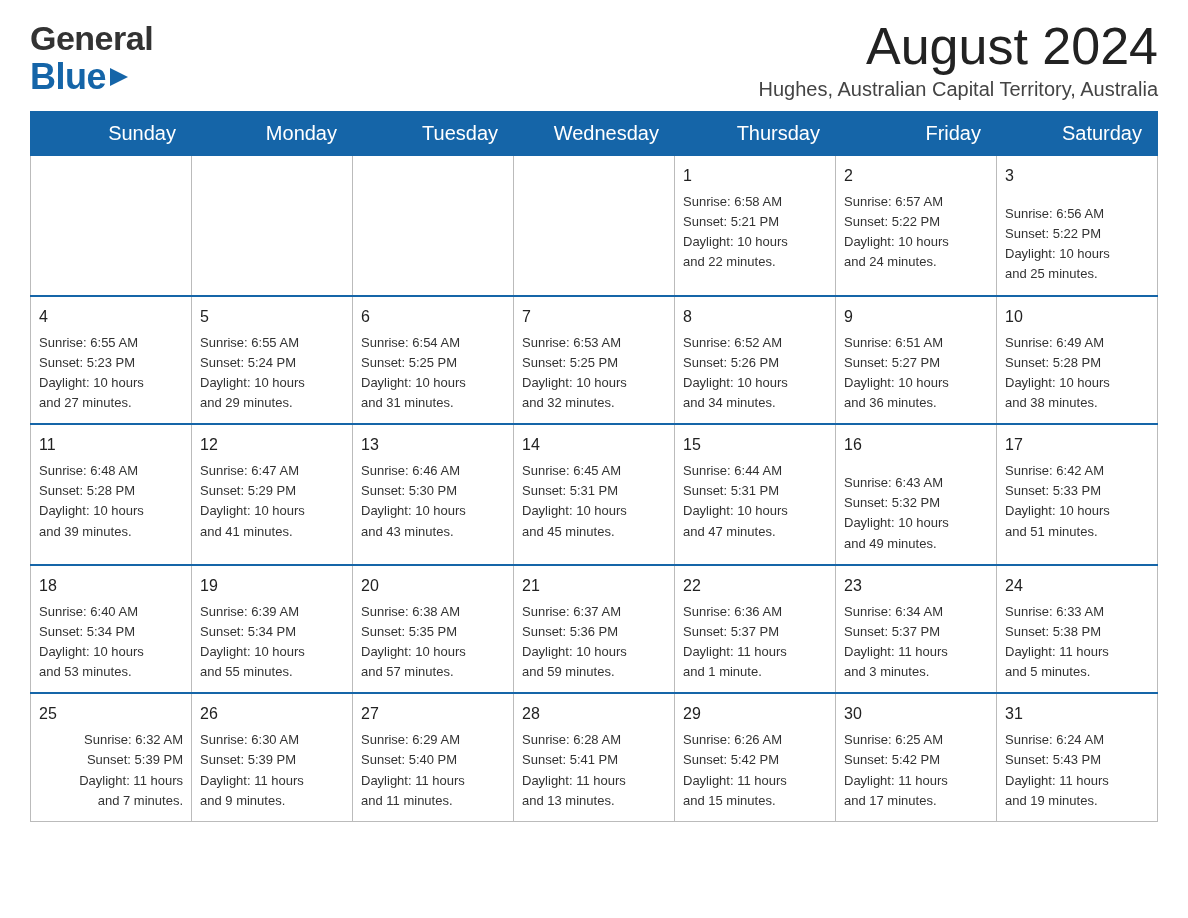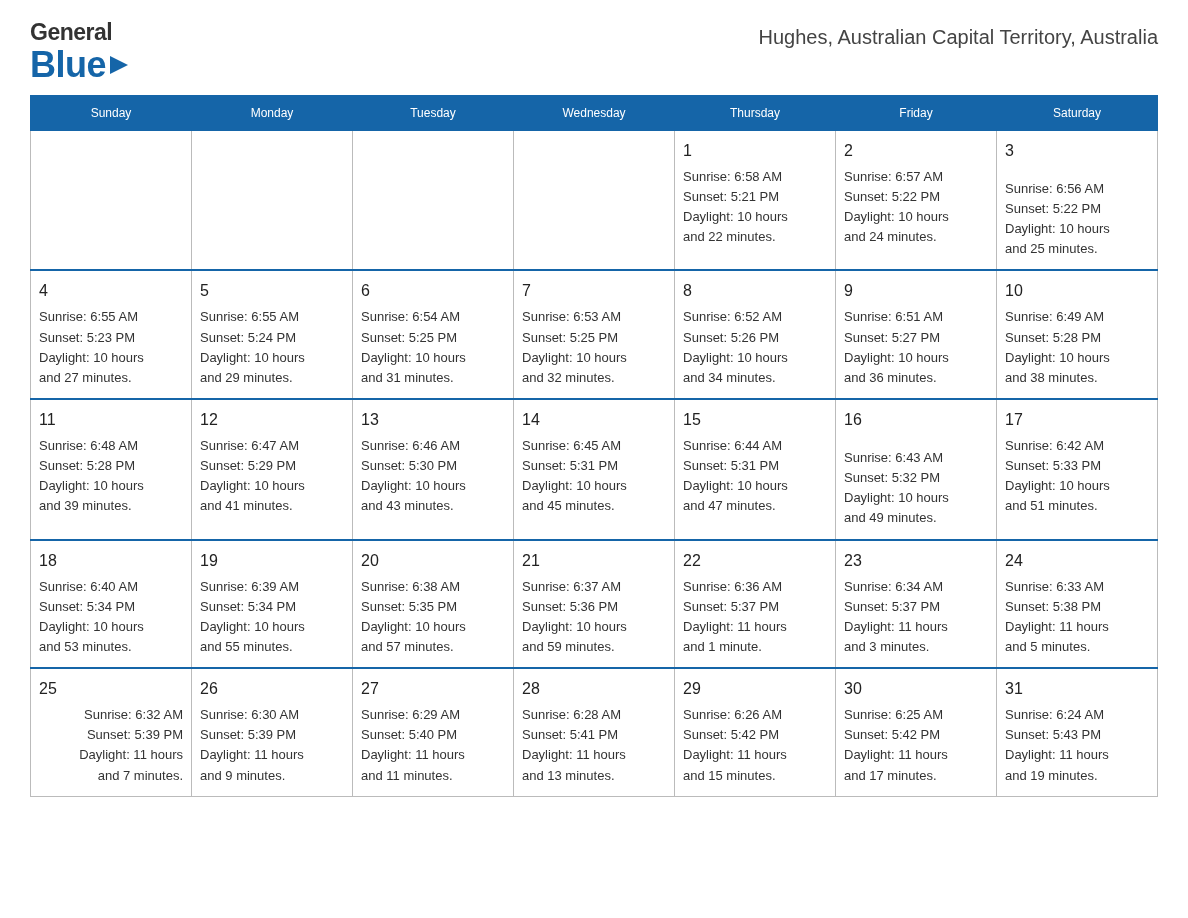--- a/index.html
+++ b/index.html
@@ -38,23 +38,23 @@
     }
     .calendar {
       width: 100%;
       border-collapse: collapse;
       margin-top: 10px;
     }
     .calendar th {
       background-color: #1565a8;
       color: #fff;
       padding: 10px 15px;
-      font-size: 12px;
+      font-size: 20px;
       font-weight: normal;
-      text-align: center;
+      text-align: right;
       border: 1px solid #1565a8;
     }
     .calendar td {
       border: 1px solid #bbb;
       vertical-align: top;
       padding: 8px 8px 10px 8px;
       width: calc(100% / 7);
       min-height: 110px;
       font-size: 13px;
       line-height: 1.5;
@@ -92,31 +92,32 @@
       line-height: 1.1;
     }
   </style>
 </head>
 <body>
 
 <div class="header">
   <div class="logo">
     <div class="logo-row">
       <div class="logo-text-wrap">
-        <span style="font-size:23px;font-weight:bold;color:#333;letter-spacing:-0.5px;">General</span>
+        <span style="font-size:34px;font-weight:bold;color:#333;letter-spacing:-0.5px;">General</span>
         <span style="font-size:36px;font-weight:bold;color:#1565a8;letter-spacing:-0.5px;display:flex;align-items:center;gap:4px;">
           <span>Blue</span>
           <svg width="18" height="18" viewBox="0 0 18 18">
             <polygon points="0,0 18,9 0,18" fill="#1565a8"></polygon>
           </svg>
         </span>
       </div>
     </div>
   </div>
   <div class="title-block">
+    <div class="month-title">August 2024</div>
     <div class="location-title">Hughes, Australian Capital Territory, Australia</div>
   </div>
 </div>
 
 <table class="calendar">
   <thead>
     <tr id="calendar-header-row">
     <th>Sunday</th>
         <th>Monday</th>
         <th>Tuesday</th>

